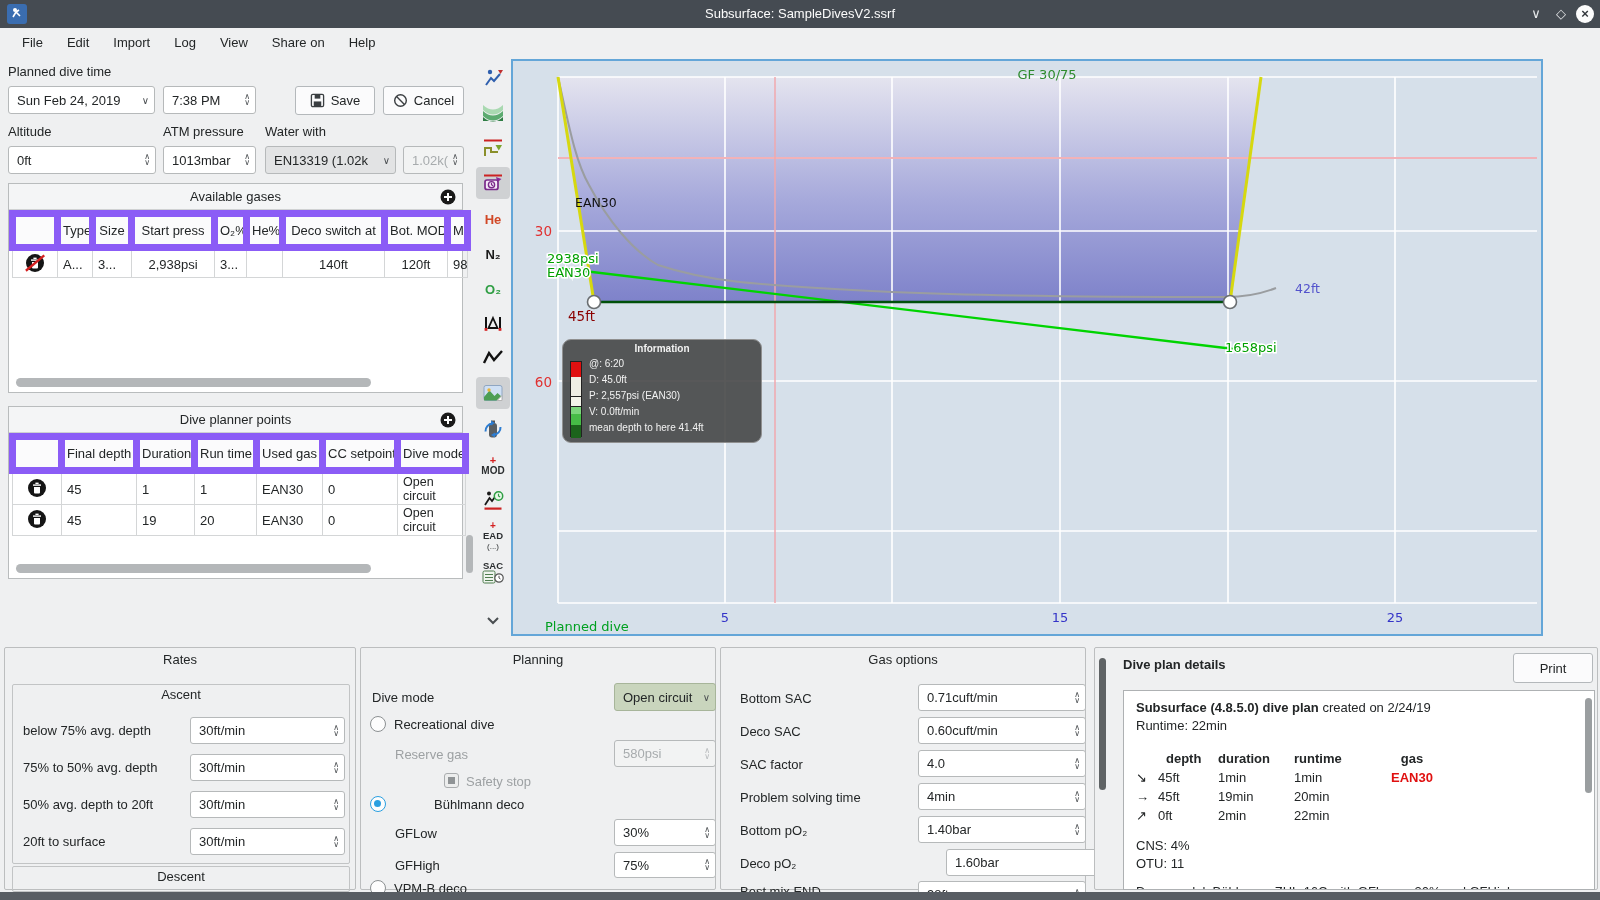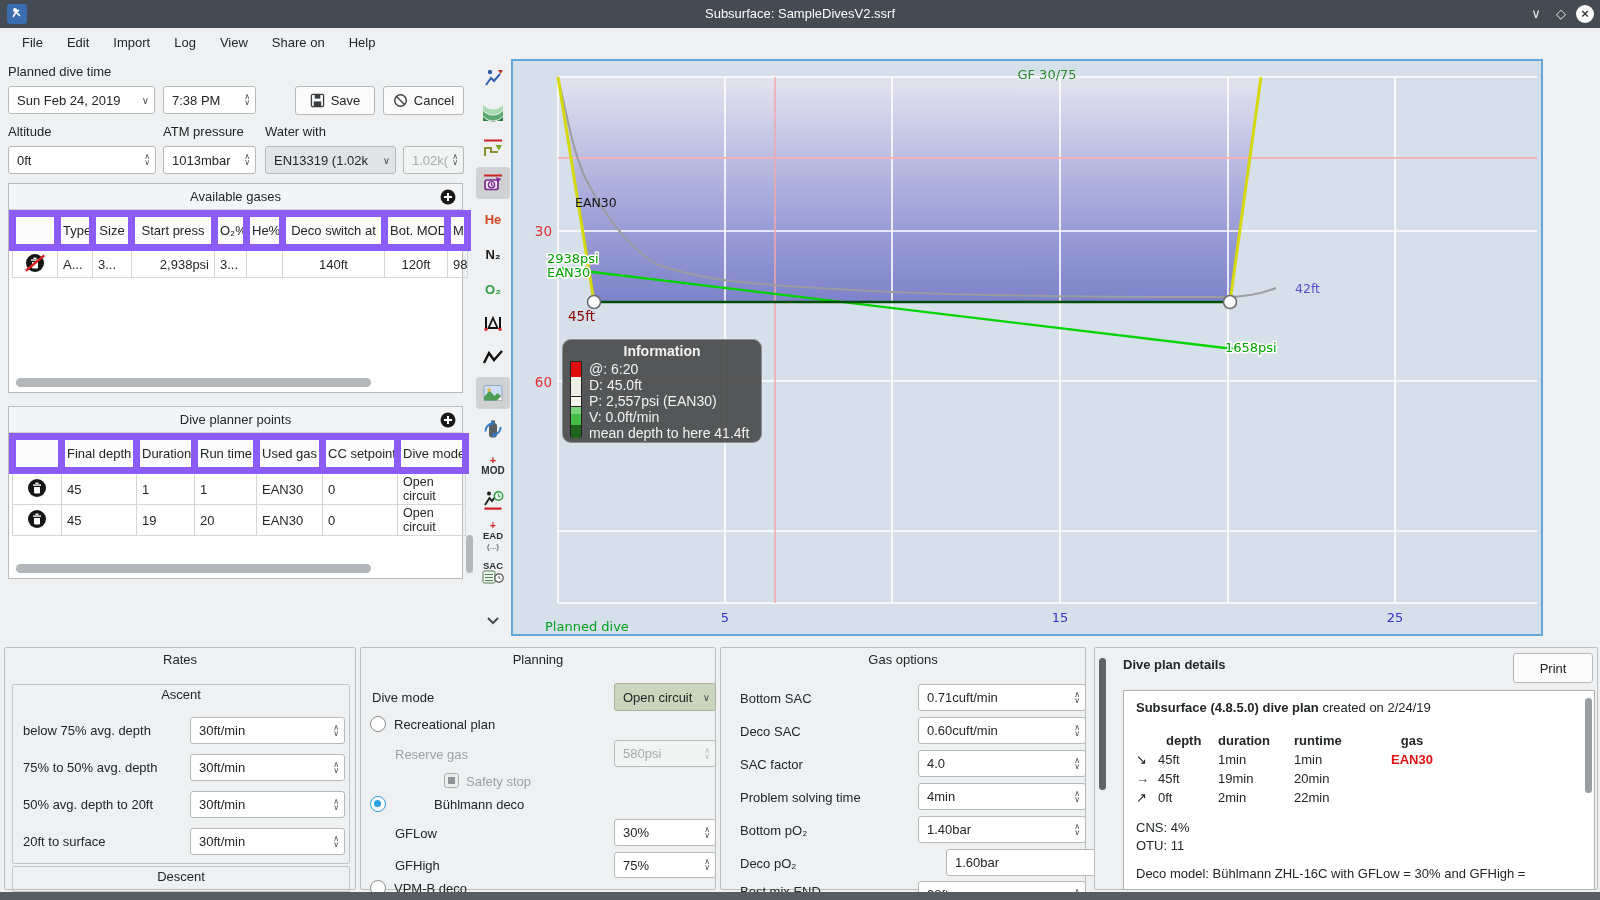--- a/index.html
+++ b/index.html
@@ -38,21 +38,21 @@
   
   .tool{position:absolute;left:476px;width:34px;height:32px;display:flex;align-items:center;justify-content:center;border-radius:4px;}
   .tool.sel{background:#cfd1d3;}
   .tgly{font-weight:bold;font-size:13px;}
   
   #chart{left:511px;top:59px;width:1028px;height:573px;border:2px solid #64a6d8;background:#d6e0ea;}
   #chart svg text{font-family:"DejaVu Sans","Liberation Sans",sans-serif;}
   .halo{stroke:#fff;stroke-width:3px;paint-order:stroke;}
   
   .tip{position:absolute;left:49px;top:278px;width:200px;height:104px;background:rgba(66,66,66,.88);
-       border:1px solid #909090;border-radius:9px;color:#f2f2f2;font-size:14px;box-sizing:border-box;}
+       border:1px solid #909090;border-radius:9px;color:#f2f2f2;font-size:10px;box-sizing:border-box;}
   .tip .t{font-weight:bold;text-align:center;margin-top:3px;}
   .tipbar{position:absolute;left:7px;top:21px;width:12px;height:76px;border:1px solid #222;box-sizing:border-box;}
   .tipbar div{width:100%;}
   .tipline{margin-left:26px;line-height:16px;}
   
   .group{border:1px solid #bcbebf;border-radius:2px;background:#eff0f1;box-sizing:border-box;overflow:hidden;}
   .gtitle{text-align:center;padding-top:4px;}
   .frame{position:absolute;border:1px solid #c2c4c5;border-radius:2px;}
   .radio{position:absolute;width:16px;height:16px;border:1.5px solid #8c9092;border-radius:50%;background:#fdfdfd;box-sizing:border-box;}
   .radio.on{border-color:#2a9fe0;}
@@ -189,21 +189,21 @@
         <svg width="20" height="20" viewBox="0 0 20 20">
               <circle cx="10" cy="10" r="9" fill="#151515"></circle>
               <rect x="8.4" y="4.6" width="3.2" height="1.4" fill="#fff"></rect>
               <rect x="6" y="6.4" width="8" height="1.4" fill="#fff"></rect>
               <path d="M7 9 h6 v5.4 a1 1 0 0 1 -1 1 h-4 a1 1 0 0 1 -1 -1 z" fill="#fff"></path>
               <rect x="-2" y="8.9" width="24" height="2.4" fill="#d42020" transform="rotate(-40 10 10)"></rect>
             </svg>
       </td>
       <td>A...</td>
       <td>3...</td>
-      <td style="text-align:right;">2,938psi</td>
+      <td style="text-align:center;">2,938psi</td>
       <td>3...</td>
       <td></td>
       <td style="text-align:center;">140ft</td>
       <td style="text-align:center;">120ft</td>
       <td>98ft</td>
     </tr>
   </tbody>
     </table>
   <div class="hscroll" style="left:7px;bottom:5px;width:355px;"></div>
 </div>
@@ -504,21 +504,21 @@
 
 <div class="abs group" style="left:360px;top:647px;width:356px;height:243px;">
   <div class="gtitle">Planning</div>
 </div>
 <div class="abs label" style="left:372px;top:690px;">Dive mode</div>
 <div class="abs combo sage" style="left:614px;top:683px;width:102px;height:28px;">
   <span>Open circuit</span>
     <span class="caret">∨</span>
 </div>
 <div class="radio" style="left:370px;top:716px;"></div>
-<div class="abs label" style="left:394px;top:717px;">Recreational plan</div>
+<div class="abs label" style="left:394px;top:717px;">Recreational dive</div>
 <div class="abs label gray-t" style="left:395px;top:747px;">Reserve gas</div>
 <div class="abs spin disabled" style="left:614px;top:740px;width:102px;height:27px;">
     <span>580psi</span>
     <span class="arrows" style="color:#b7babc">
       <span>∧</span>
       <span>∨</span>
     </span>
   </div>
 <div class="checkbox" style="left:444px;top:773px;"></div>
 <div class="abs label gray-t" style="left:466px;top:774px;">Safety stop</div>
@@ -605,20 +605,21 @@
 
 <div class="abs group" style="left:1094px;top:647px;width:504px;height:243px;"></div>
 <div class="vscroll" style="left:1099px;top:658px;height:132px;background:#5f6365;"></div>
 <div class="abs b" style="left:1123px;top:657px;">Dive plan details</div>
 <div class="abs btn" style="left:1513px;top:653px;width:80px;height:30px;">
     <span>Print</span>
   </div>
 <div class="abs planbox" style="left:1123px;top:690px;width:472px;height:200px;">
   <div style="padding:8px 14px 0 12px;line-height:18px;">
     <div><span class="b">Subsurface (4.8.5.0) dive plan</span><span> created on 2/24/19</span></div>
+    <div>Runtime: 22min</div>
     <div style="height:14px;"></div>
     <div class="plrow b" style="line-height:19px;">
       <span style="width:30px;"></span>
       <span style="width:52px;">depth</span>
       <span style="width:76px;">duration</span>
       <span style="width:88px;">runtime</span>
       <span style="width:60px;text-align:center;">gas</span>
     </div>
     <div class="plrow" style="line-height:19px;">
       <span style="width:22px;">↘</span>

